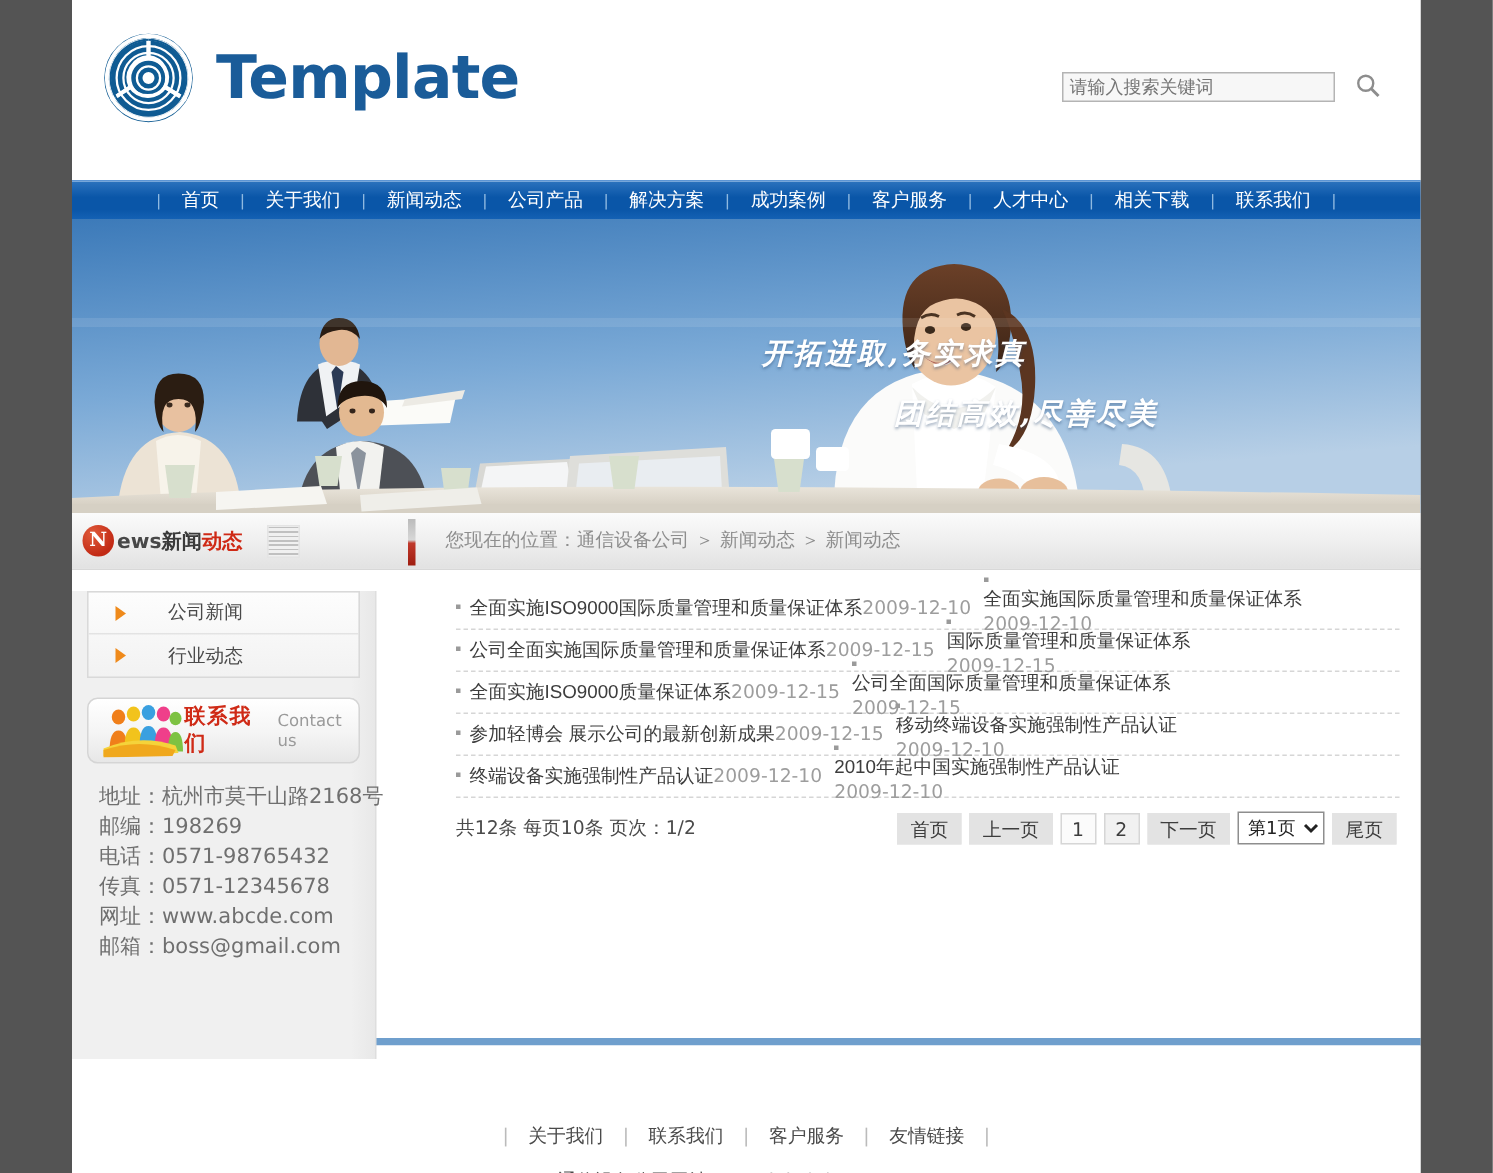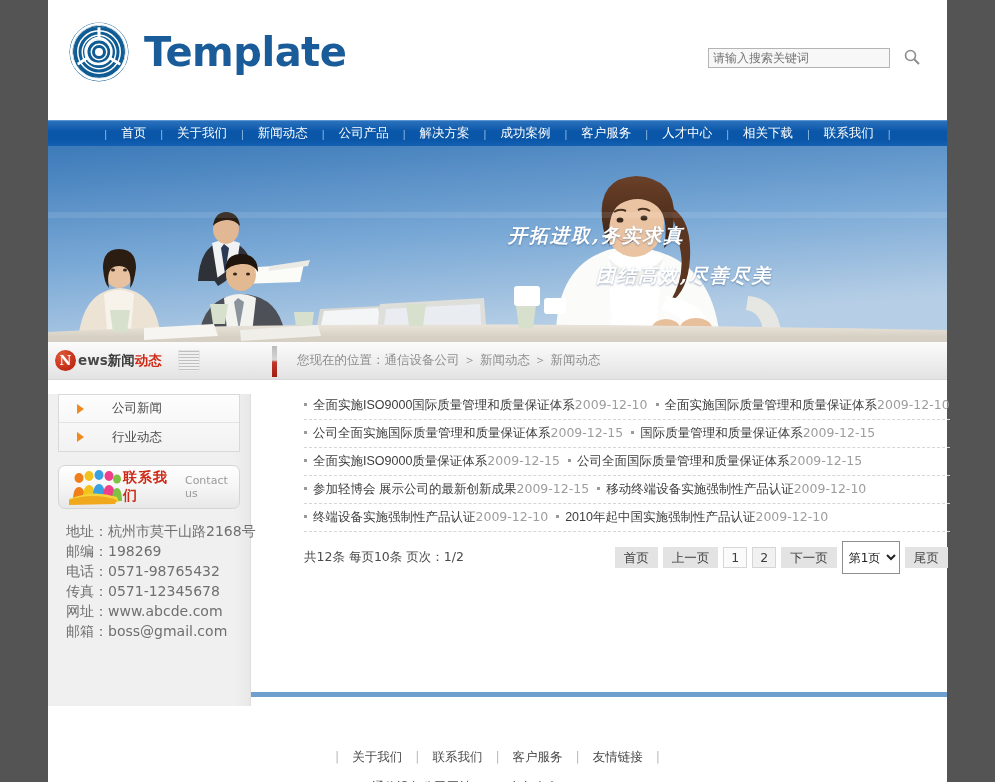--- a/index.html
+++ b/index.html
@@ -242,21 +242,21 @@
     display: flex;
     align-items: center;
     height: 28px;
     border-bottom: 1px dashed #d6d6d6;
   }
   .news-item {
     display: flex;
     align-items: baseline;
     white-space: nowrap;
   }
-  .news-item.second { margin-left: 8px; }
+  .news-item.second { margin-left: 8px; flex-direction: column; }
   .sq {
     width: 3px; height: 3px;
     background: #9a9a9a;
     margin-right: 6px;
     position: relative;
     top: -3px;
     flex: none;
   }
   .news-title {
     font-size: 12.5px;
@@ -299,21 +299,21 @@
     line-height: 15px;
   }
   .pg.num { background: #f1f1f1; border: 1px solid #d6d6d6; padding: 2px 7px; }
   .pg.num.active { background: #fbfbfb; }
   .pg-select {
     font-size: 12px;
     font-family: "DejaVu Sans", sans-serif;
     border: 1px solid #8e8e8e;
     background: #ffffff;
     padding: 1px 2px;
-    height: 33px;
+    height: 22px;
     color: #222;
     cursor: pointer;
   }
 
   .bottom-rule {
     height: 5px;
     background: #6f9fcd;
   }
 
   

